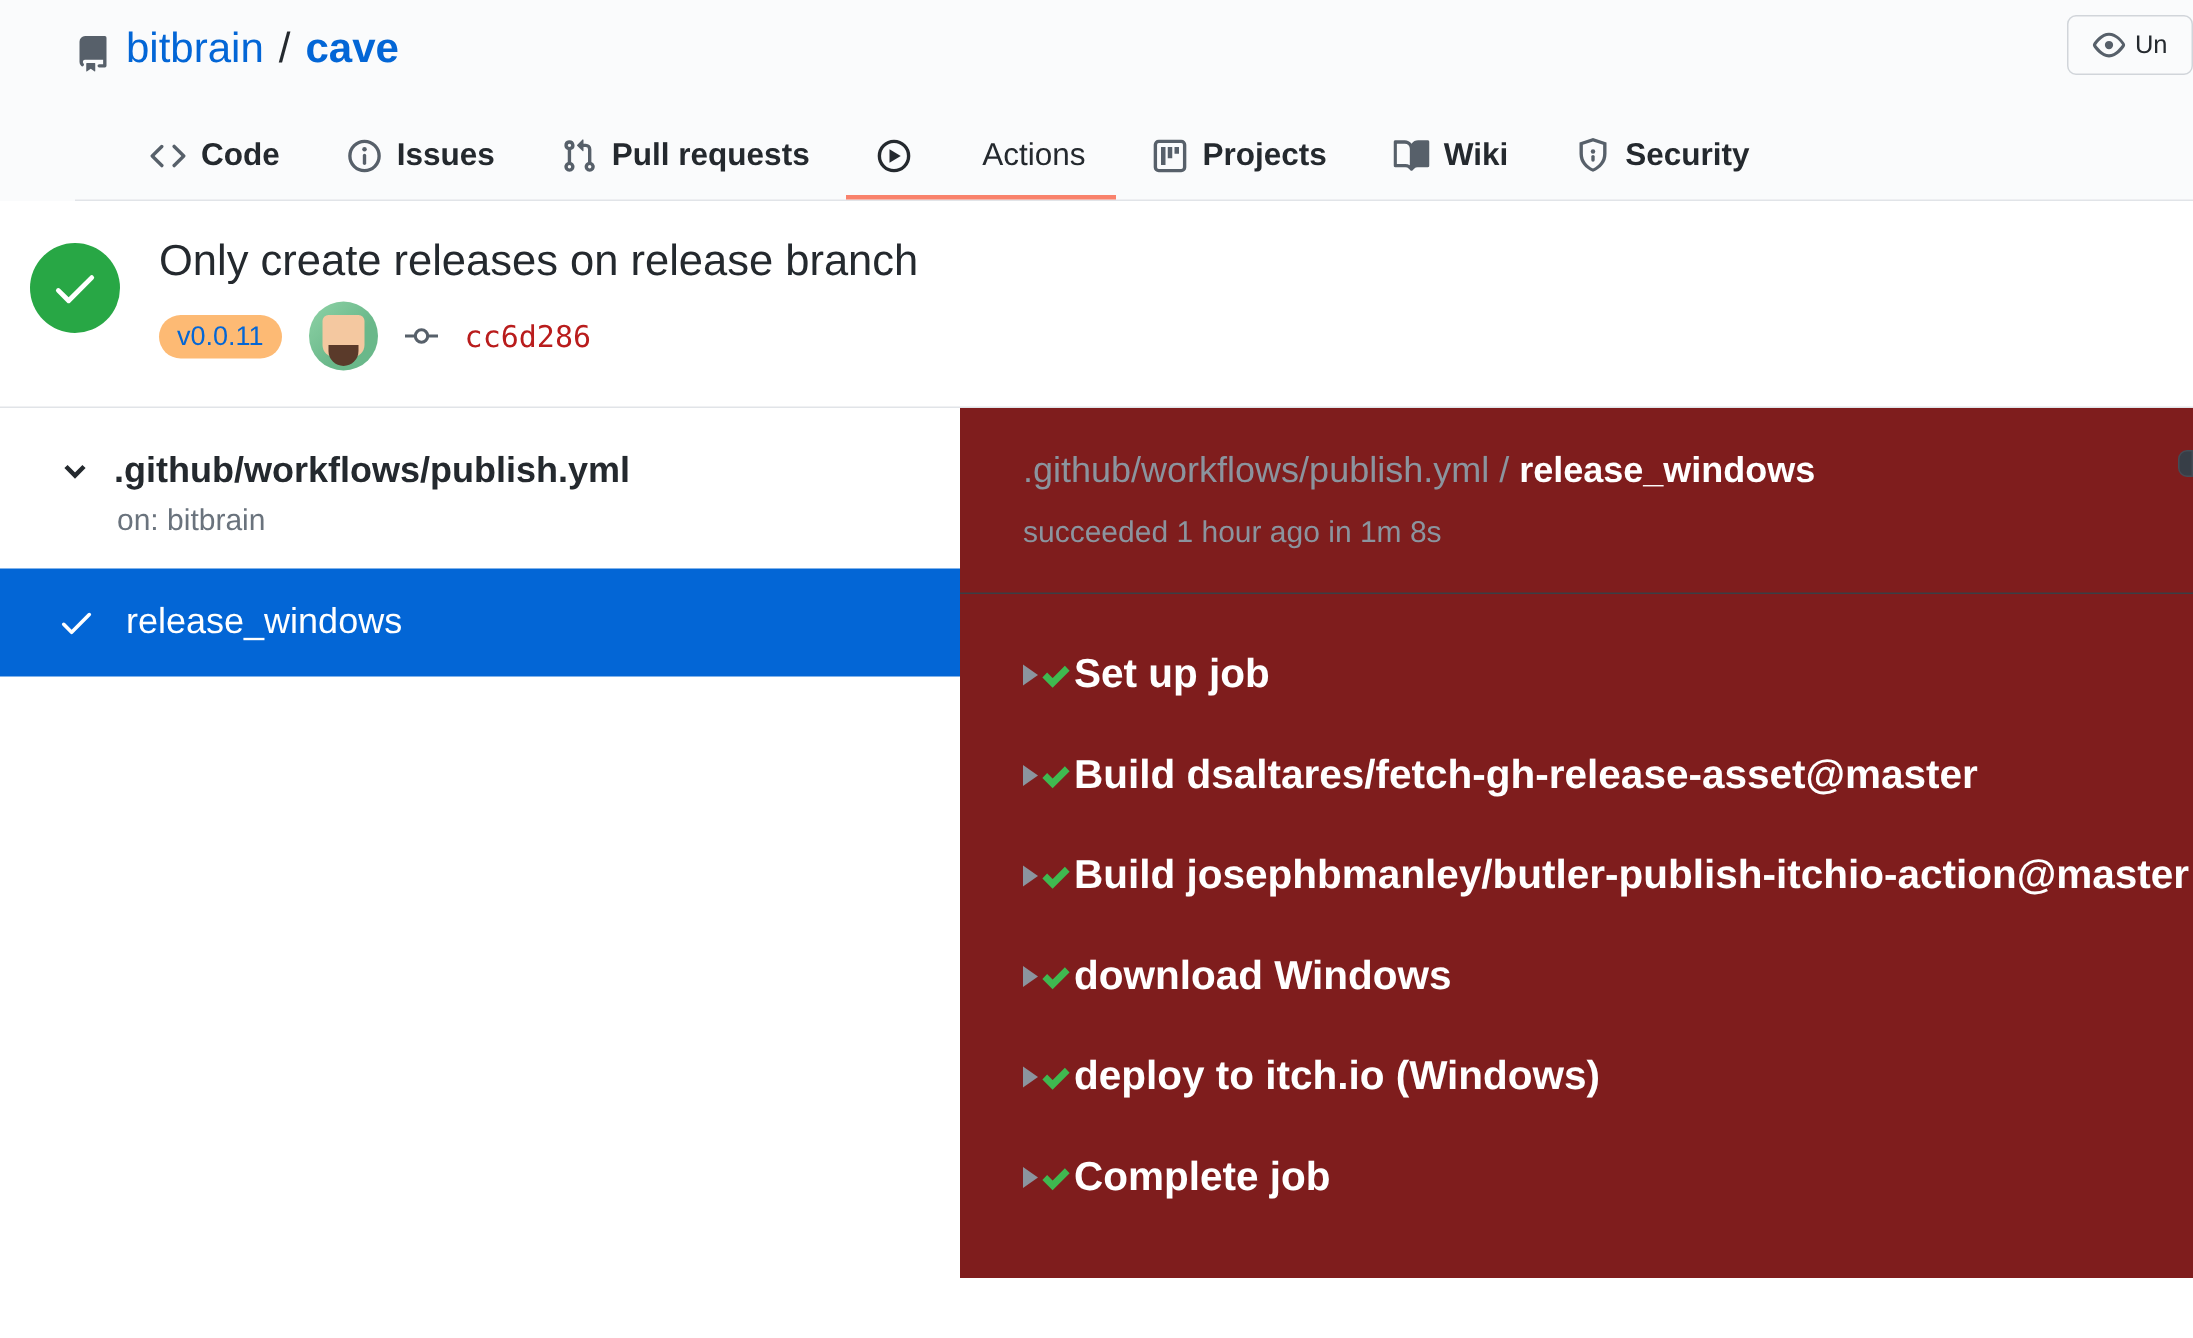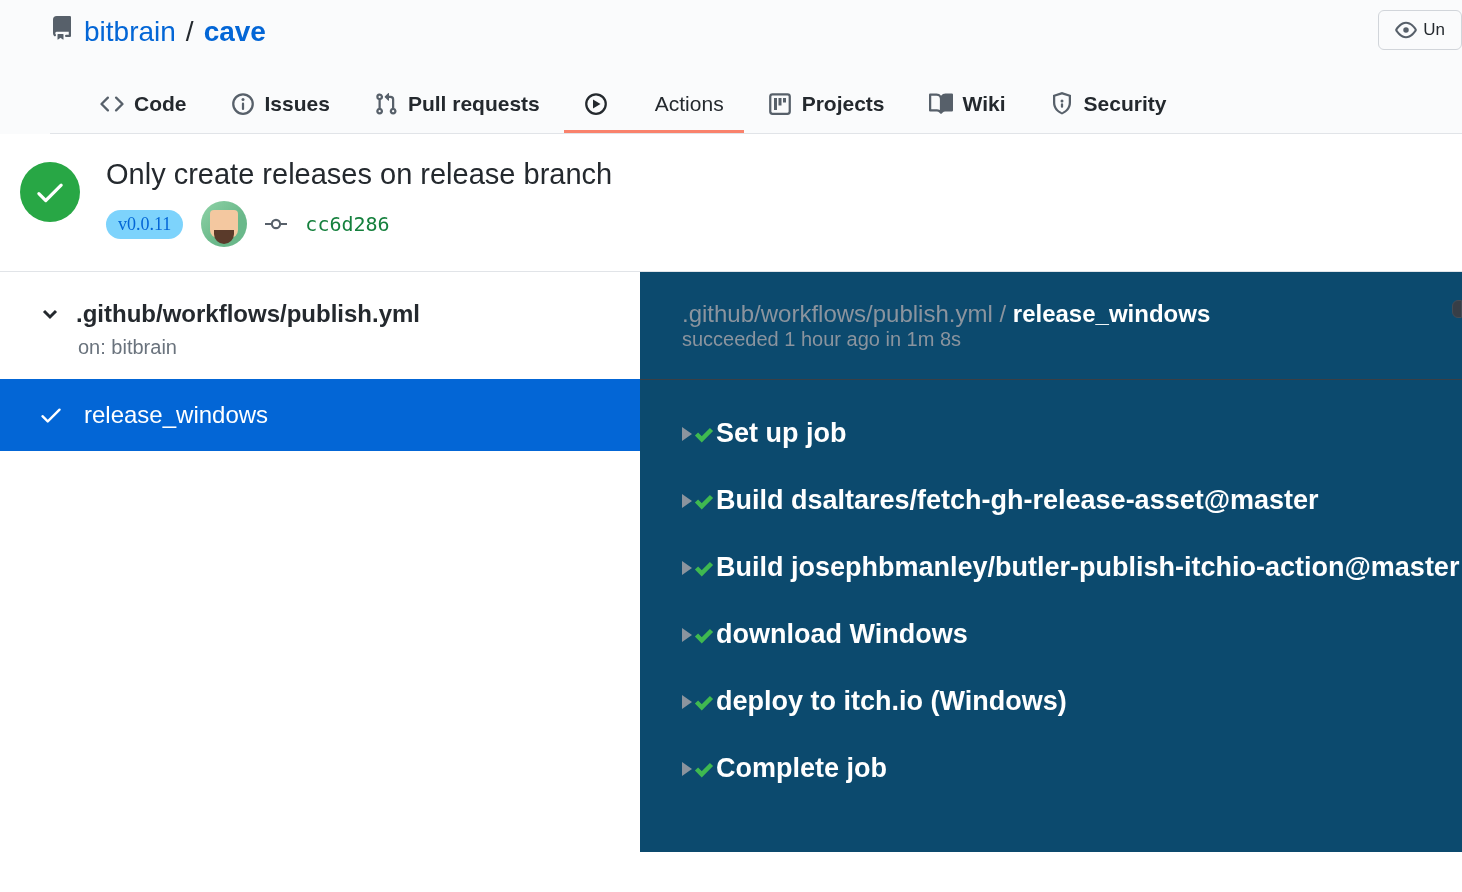--- a/index.html
+++ b/index.html
@@ -9,21 +9,21 @@
   color: #24292e;
   width: 1462px;
   overflow: hidden;
 }
 .header {
   padding: 16px 0 0 50px;
   background: #fafbfc;
 }
 .repo-title {
   display: flex;
-  align-items: flex-start;
+  align-items: flex-end;
   gap: 10px;
   font-size: 28px;
   font-weight: 400;
 }
 .repo-title .owner, .repo-title .name { color: #0366d6; }
 .repo-title .name { font-weight: 600; }
 .repo-title .sep { color: #24292e; }
 .repo-icon { width: 24px; height: 24px; fill: #57606a; }
 .watch-btn {
   position: absolute;
@@ -83,24 +83,24 @@
   margin-top: 4px;
 }
 .status-circle svg { width: 34px; height: 34px; fill: #fff; }
 .run-title { font-size: 29px; font-weight: 400; margin-bottom: 10px; }
 .run-meta {
   display: flex;
   align-items: center;
   gap: 18px;
 }
 .tag-badge {
-  font-family: Liberation Serif, serif;
+  font-family: Liberation Sans, sans-serif;
   font-size: 18px;
   color: #0366d6;
-  background: #7dd3fc;
+  background: #fdba74;
   padding: 4px 12px;
   border-radius: 20px;
 }
 .avatar {
   width: 46px;
   height: 46px;
   border-radius: 50%;
   background: linear-gradient(135deg, #8fd3a7 0%, #6ab88a 60%);
   display: flex;
   align-items: center;
@@ -121,21 +121,21 @@
   left: 4px;
   width: 20px;
   height: 14px;
   background: #5a3a2a;
   border-radius: 0 0 10px 10px;
 }
 .commit-icon { width: 22px; height: 22px; fill: #57606a; }
 .sha {
   font-family: SFMono-Regular, Consolas, monospace;
   font-size: 20px;
-  color: #15803d;
+  color: #b91c1c;
 }
 
 .content { display: flex; }
 .sidebar {
   width: 640px;
   background: #fff;
 }
 .workflow-block { padding: 28px 0 20px 38px; }
 .wf-row { display: flex; align-items: center; gap: 14px; }
 .wf-name { font-size: 24px; font-weight: 600; }
@@ -148,32 +148,32 @@
   padding: 22px 0 22px 38px;
   background: #0366d6;
   color: #fff;
   font-size: 24px;
   cursor: pointer;
 }
 .job-item svg { width: 26px; height: 26px; fill: #fff; }
 
 .log-panel {
   flex: 1;
-  background: #0c4a6e;
+  background: #7f1d1d;
   color: #fff;
   min-height: 580px;
 }
 .log-header {
   padding: 28px 0 28px 42px;
   border-bottom: 1px solid #3a3f45;
 }
 .log-crumb { font-size: 24px; }
 .log-crumb .dim { color: #8b949e; }
 .log-crumb .bold { font-weight: 600; }
-.log-status { font-size: 20px; color: #8b949e; margin-top: 0; }
+.log-status { font-size: 20px; color: #8b949e; margin-top: 16px; }
 .steps { padding-top: 20px; }
 .step {
   display: flex;
   align-items: center;
   padding: 18px 0 18px 42px;
   font-size: 27px;
   font-weight: 600;
   cursor: pointer;
 }
 .step-tri {

